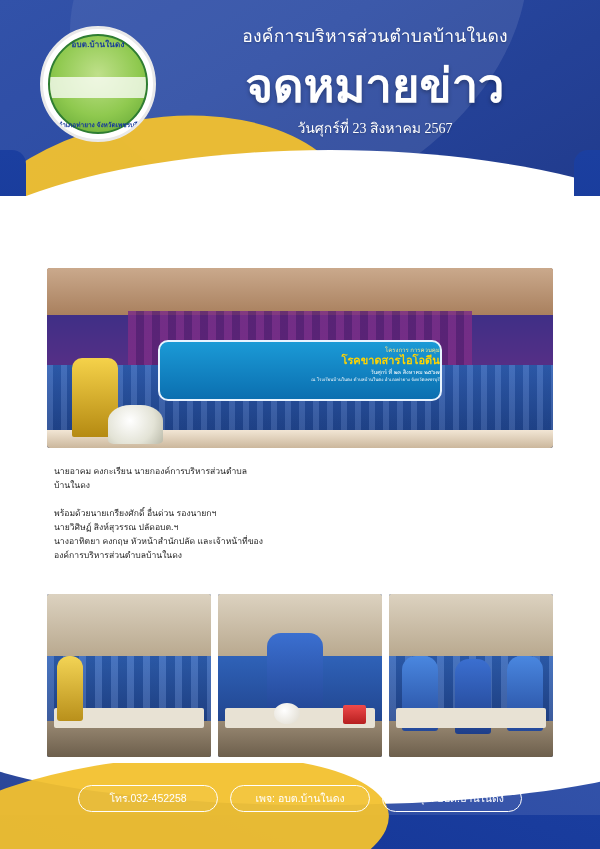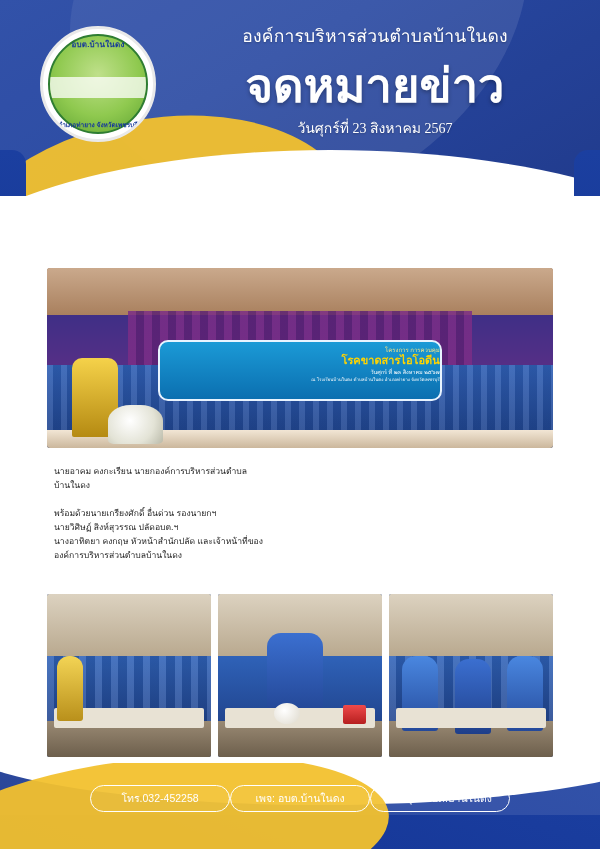--- a/index.html
+++ b/index.html
@@ -301,21 +301,21 @@
     width: 760px; height: 90px;
     background: #ffffff;
     border-radius: 0 0 50% 50% / 0 0 80% 80%;
   }
   .ft-chips {
     position: absolute;
     left: 0; top: 22px;
     width: 600px;
     display: flex;
     justify-content: center;
-    gap: 0;
+    gap: 12px;
   }
   .chip {
     min-width: 140px;
     padding: 4px 14px;
     border: 1.4px solid #ffffff;
     border-radius: 14px;
     color: #ffffff;
     font-size: 10.5px;
     text-align: center;
     background: rgba(255,255,255,0.04);

